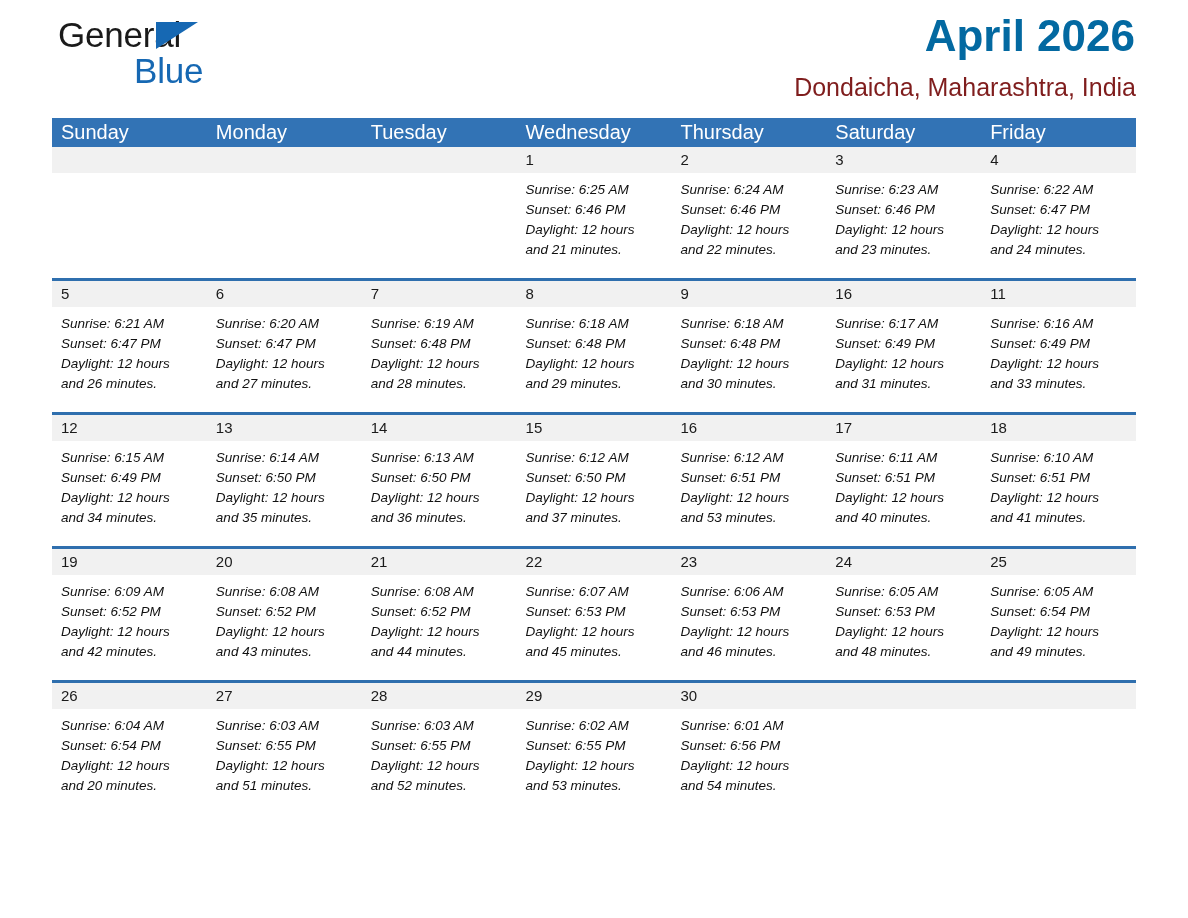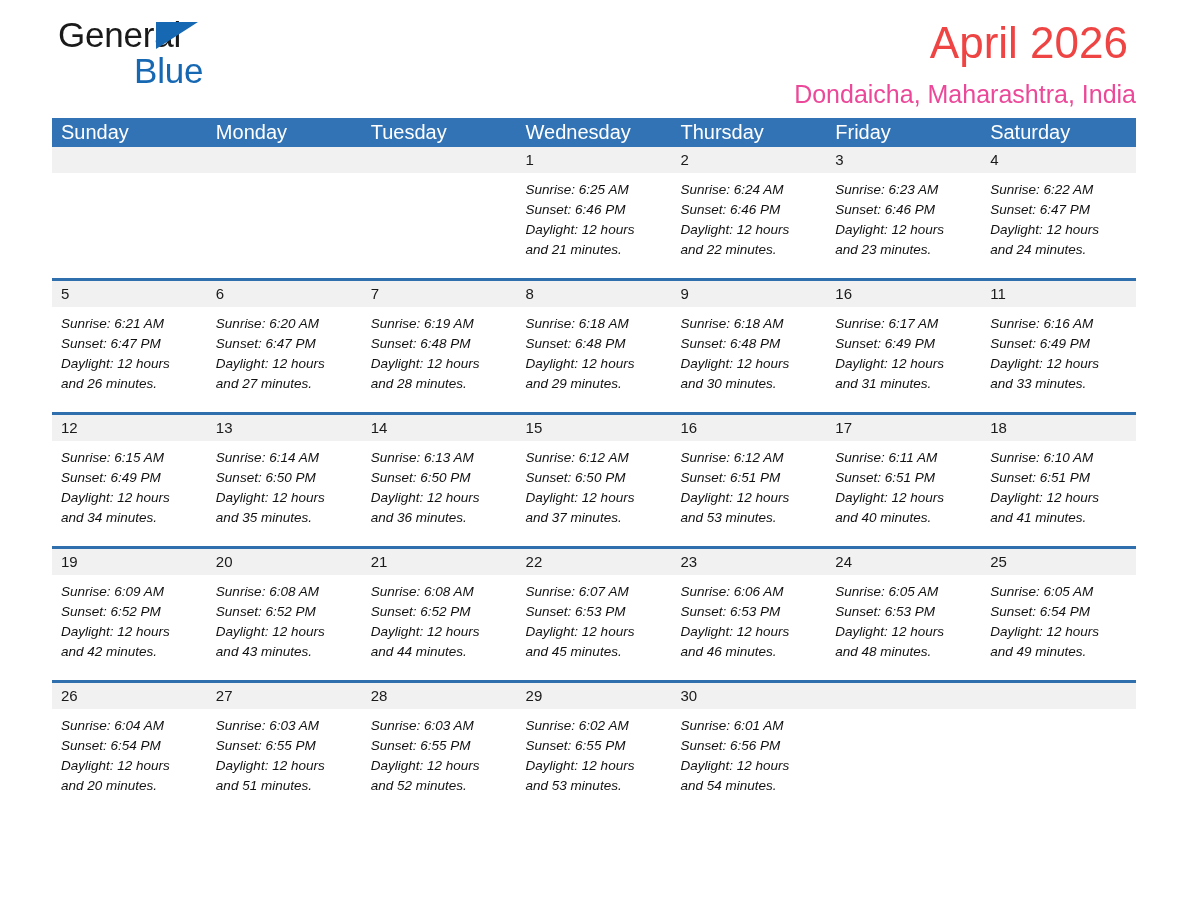--- a/index.html
+++ b/index.html
@@ -67,29 +67,29 @@
 
   .title-wrap {
     position: absolute;
     right: 0;
     top: 8px;
     text-align: right;
   }
   .cal-title {
     font-size: 44px;
     line-height: 54px;
-    font-weight: normal;
-    color: #ef4444;
-    margin: 8px;
+    font-weight: bold;
+    color: #0369a1;
+    margin: 1px;
     letter-spacing: 0px;
   }
   .cal-location {
     font-size: 25px;
     line-height: 32px;
-    color: #ec4899;
+    color: #7f1d1d;
     margin: 8px 0 0 0;
     white-space: nowrap;
   }
 
   
   .calendar {
     margin: 0 52px;
     width: 1084px;
   }
 
@@ -167,22 +167,22 @@
 
   </div>
 
   <div class="calendar">
     <div class="weekday-row">
         <div class="weekday">Sunday</div>
         <div class="weekday">Monday</div>
         <div class="weekday">Tuesday</div>
         <div class="weekday">Wednesday</div>
         <div class="weekday">Thursday</div>
+        <div class="weekday">Saturday</div>
         <div class="weekday">Friday</div>
-        <div class="weekday">Saturday</div>
       </div>
     <div class="weeks-container">
         <div class="week">
           <div class="daycell empty">
             <div class="daynum-band"></div>
             <div class="daybody"></div>
           </div>
           <div class="daycell empty">
             <div class="daynum-band"></div>
             <div class="daybody"></div>

